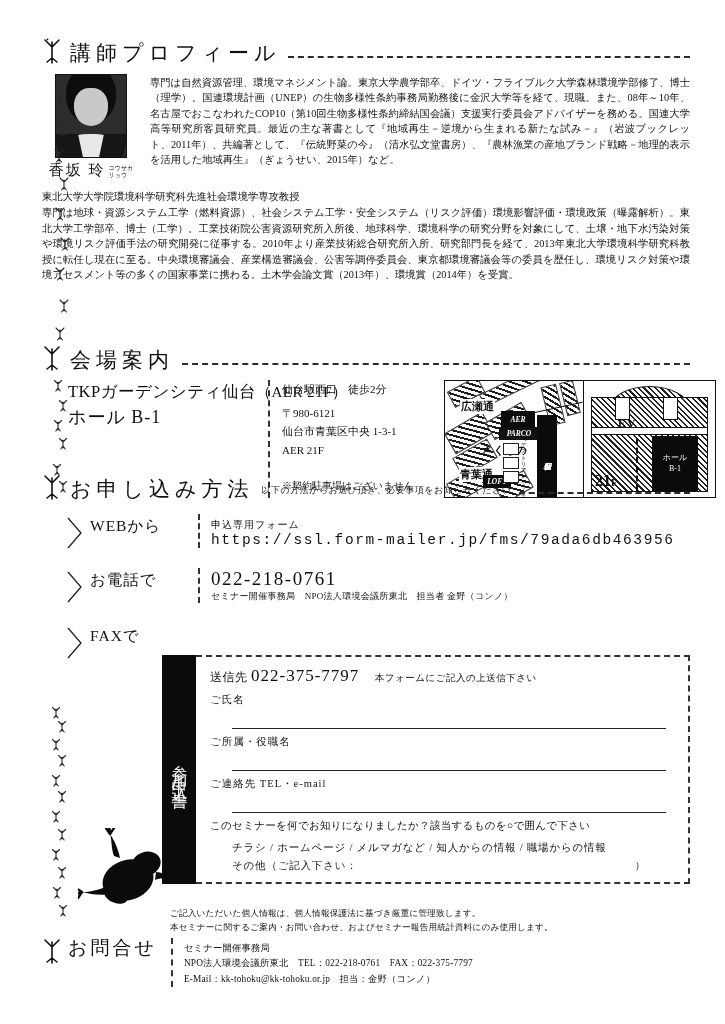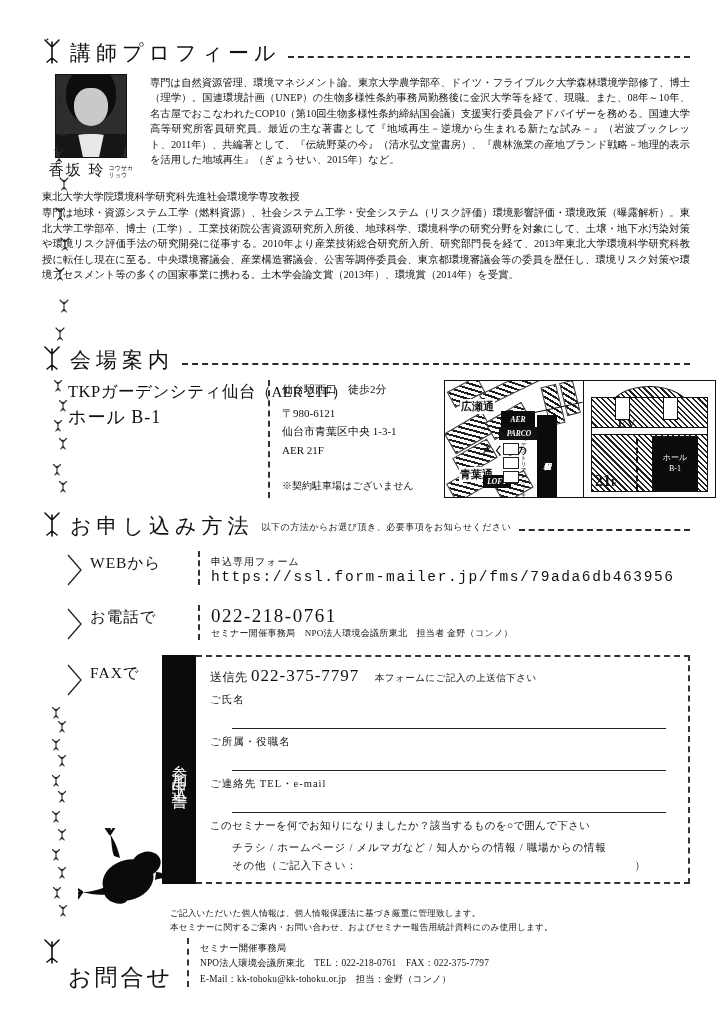--- a/index.html
+++ b/index.html
@@ -474,21 +474,21 @@
           <span>B-1</span>
         </div>
         <div class="floor-21f">
           <span>21</span><span class="sm">F</span>
         </div>
       </div>
     </div>
   </div>
 </div>
 
-<div style="position:absolute; left:42px; top:511px; width:648px;">
+<div style="position:absolute; left:42px; top:474px; width:648px;">
 
   <div class="sec-head">
     <span class="foot">
       <svg width="20" height="26" viewBox="0 0 20 26">
         <path d="M10 4 L10 25 M10 9 L3 2 M10 9 L17 2 M10 20 L5 24 M10 20 L15 24" stroke="#111" stroke-width="1.6" fill="none" stroke-linecap="round"></path>
       </svg>
     </span>
     <span class="sec-title">お申し込み方法</span>
     <span class="sec-sub">以下の方法からお選び頂き、必要事項をお知らせください</span>
     <span class="dash-rule"></span>
@@ -575,21 +575,21 @@
   </div>
 </div>
 
 <div style="position:absolute; left:42px; top:938px; width:648px;">
   <div class="contact-wrap">
     <span class="foot" style="margin-left:-34px; margin-right:6px;">
       <svg width="20" height="26" viewBox="0 0 20 26">
         <path d="M10 4 L10 25 M10 9 L3 2 M10 9 L17 2 M10 20 L5 24 M10 20 L15 24" stroke="#111" stroke-width="1.6" fill="none" stroke-linecap="round"></path>
       </svg>
     </span>
-    <span class="sec-title" style="font-size:23px; letter-spacing:3px; margin-right:14px;margin-top:28px;">お問合せ</span>
+    <span class="sec-title" style="font-size:19px; letter-spacing:3px; margin-right:14px;">お問合せ</span>
     <span class="contact-body">
       <div>セミナー開催事務局</div>
       <div>NPO法人環境会議所東北　TEL：022-218-0761　FAX：022-375-7797</div>
       <div>E-Mail：kk-tohoku@kk-tohoku.or.jp　担当：金野（コンノ）</div>
     </span>
   </div>
 </div>
 
 <div class="trail" style="left:48px; top:88px;">
   <svg width="40" height="260" viewBox="0 0 40 260">

